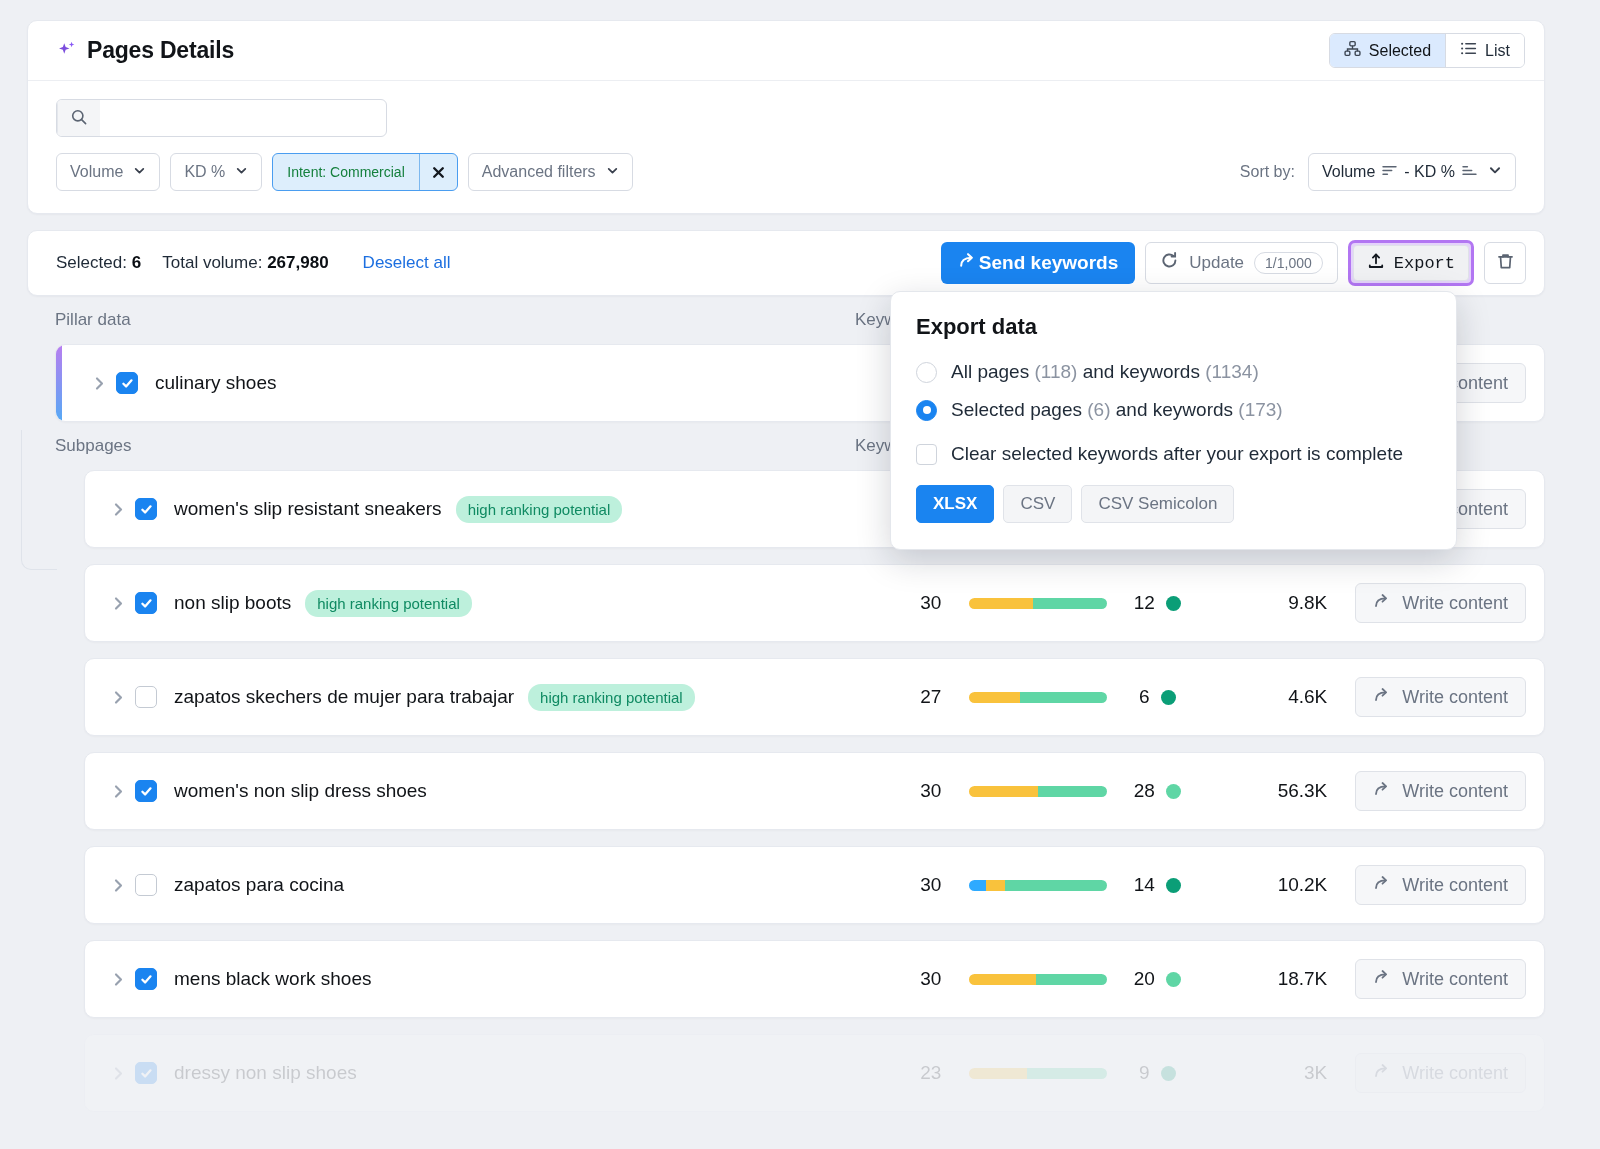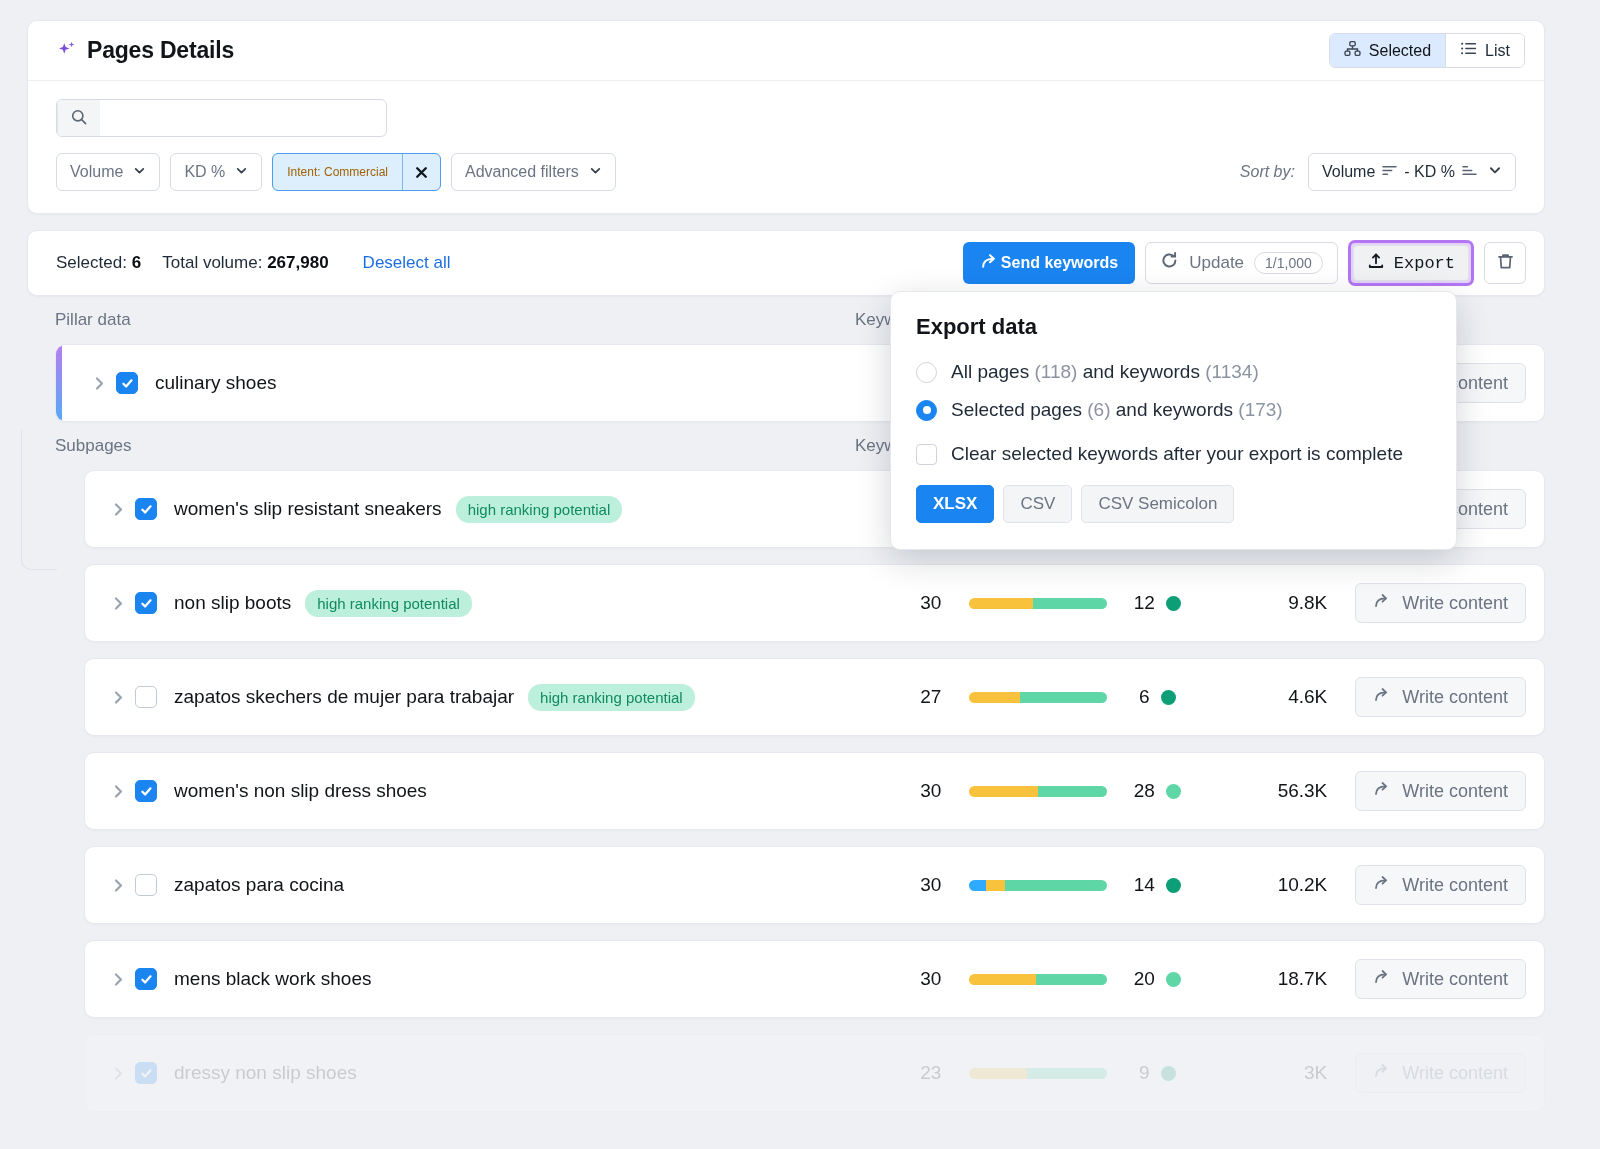--- a/index.html
+++ b/index.html
@@ -60,48 +60,48 @@
     border: 1px solid #d7dbe3; border-radius: 6px; background: #fff;
     font-size: 16px; color: #6b7483; cursor: pointer; white-space: nowrap;
   }
   .pill + .pill, .pill + .chip, .chip + .pill { margin-left: 10px; }
   .chip {
     display: flex; align-items: stretch; height: 38px;
     border: 1px solid #4a9df0; border-radius: 6px; background: #ddeefc; overflow: hidden;
   }
   .chip-label {
     display: flex; align-items: center; padding: 0 14px;
-    font-size: 12px; color: #a16207; white-space: nowrap;
+    font-size: 14px; color: #15803d; white-space: nowrap;
   }
   .chip-x {
     width: 38px; display: flex; align-items: center; justify-content: center;
     border-left: 1px solid #7cb8ef; cursor: pointer; font-size: 17px; color:#13181f; font-weight:700;
   }
   .sortwrap { margin-left: auto; display: flex; align-items: center; gap: 13px; }
-  .sort-label { font-size: 16px; color: #6b7483; font-style: italic; }
+  .sort-label { font-size: 16px; color: #6b7483; }
   .sort-ctl {
     display: flex; align-items: center; gap: 7px; height: 38px; padding: 0 13px;
     border: 1px solid #d7dbe3; border-radius: 6px; background: #fff;
     font-size: 16px; color: #1f2a37; cursor: pointer; white-space: nowrap;
   }
 
   
   .action-card {
     width: 1518px; margin-top: 16px; height: 66px;
     display: flex; align-items: center; padding: 0 18px 0 28px;
   }
   .sel-text { font-size: 17px; color: #1f2a37; }
   .sel-text b { font-weight: 700; color:#0b0f14; }
   .gap-sm { display:inline-block; width: 12px; }
   .deselect { margin-left: 34px; font-size: 17px; color: #1c6fe0; cursor: pointer; }
   .actions { margin-left: auto; display: flex; align-items: center; gap: 10px; }
   .btn-primary {
     display: flex; align-items: center; gap: 2px; height: 42px; padding: 0 17px;
     background: #1a84f0; color: #fff; border: none; border-radius: 6px;
-    font-size: 16px; font-weight: 700; cursor: pointer; font-family: inherit;
+    font-size: 19px; font-weight: 700; cursor: pointer; font-family: inherit;
   }
   .btn-ghost {
     display: flex; align-items: center; gap: 10px; height: 42px; padding: 0 14px;
     background: #fff; color: #6b7483; border: 1px solid #d7dbe3; border-radius: 6px;
     font-size: 17px; cursor: pointer; font-family: inherit;
   }
   .count-badge {
     border: 1px solid #d7dbe3; border-radius: 20px; padding: 2px 10px;
     font-size: 14px; color: #6b7483;
   }

